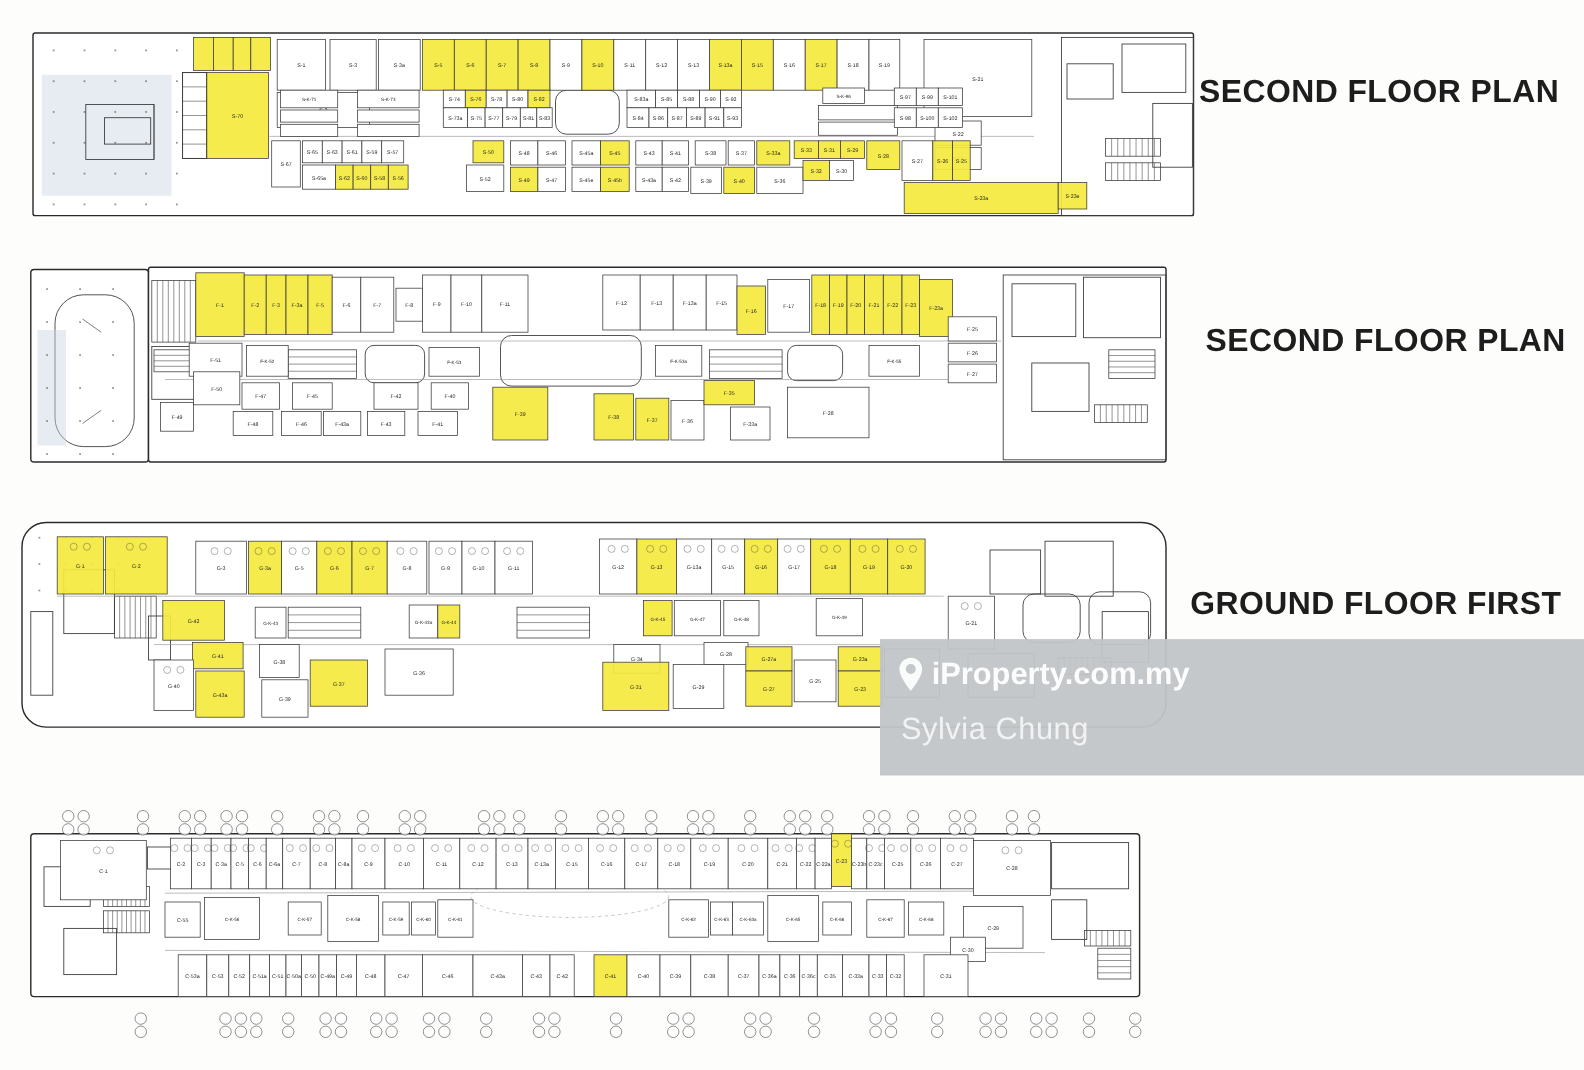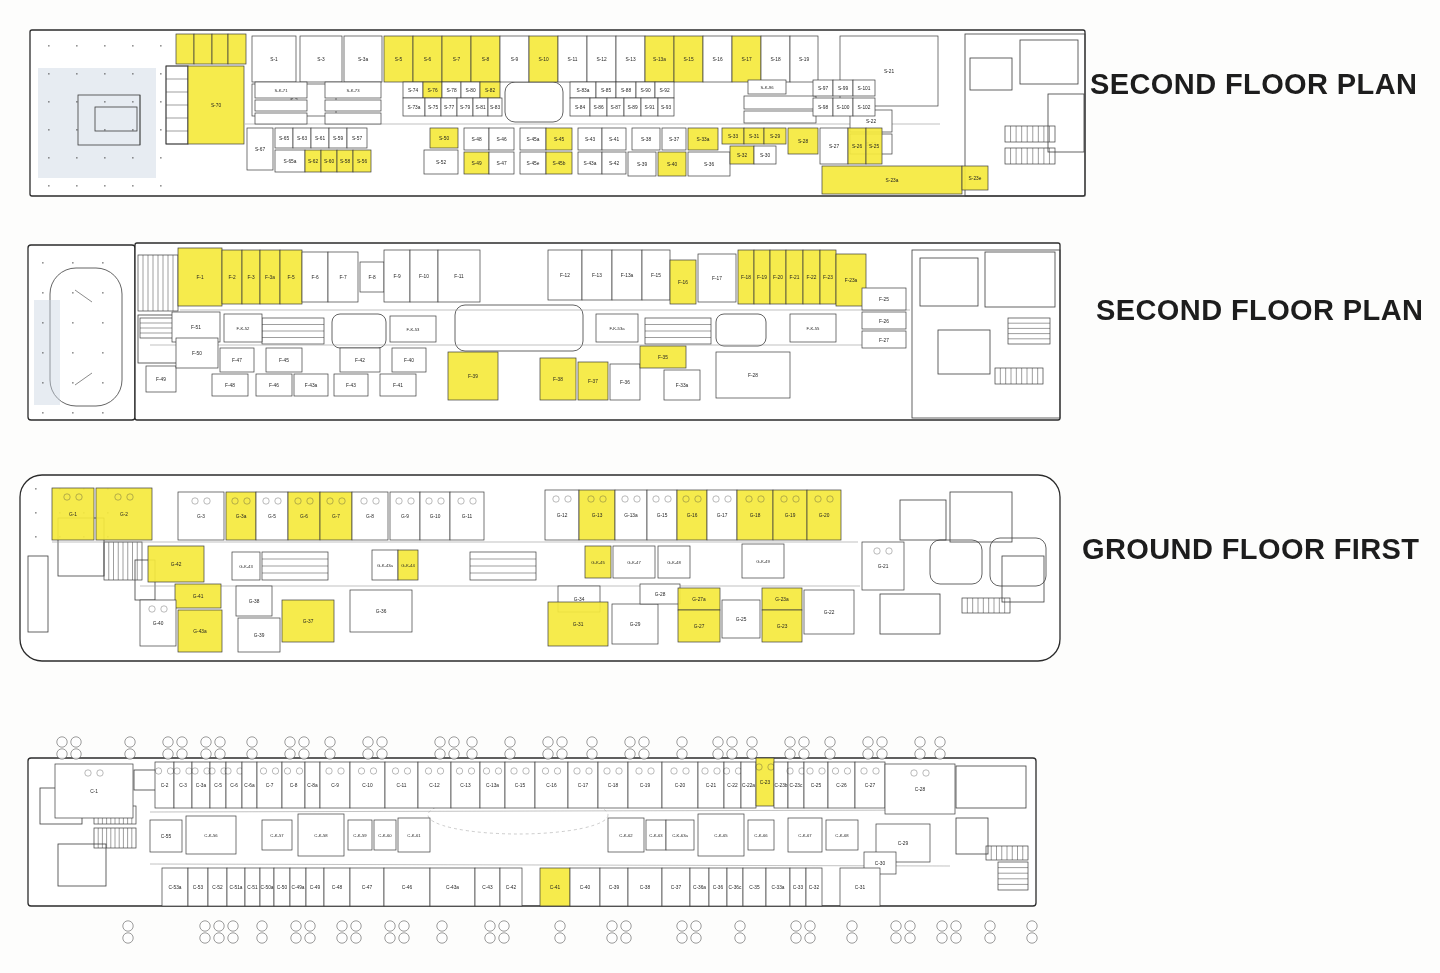--- a/index.html
+++ b/index.html
@@ -1029,14 +1029,23 @@
         <circle cx="990" cy="938" r="5.2" fill="#ffffff" stroke="#3c3c3c" stroke-width="0.6" opacity="0.85"></circle>
         <circle cx="1032" cy="926" r="5.2" fill="#ffffff" stroke="#3c3c3c" stroke-width="0.6" opacity="0.85"></circle>
         <circle cx="1032" cy="938" r="5.2" fill="#ffffff" stroke="#3c3c3c" stroke-width="0.6" opacity="0.85"></circle>
       </g>
     </svg>
 
   <div class="plan-title title-0">SECOND FLOOR PLAN</div>
   <div class="plan-title title-1">SECOND FLOOR PLAN</div>
   <div class="plan-title title-2">GROUND FLOOR FIRST</div>
 
+  <div class="wm">
+    <div class="wm-brand">
+      <svg width="24" height="32" viewBox="0 0 24 34">
+        <path d="M12 1C5.9 1 1 5.9 1 12c0 8.2 11 21 11 21s11-12.8 11-21C23 5.9 18.1 1 12 1zm0 15.6a4.8 4.8 0 1 1 0-9.6 4.8 4.8 0 0 1 0 9.6z" fill="#ffffff" opacity="0.96"></path>
+      </svg>
+      <span>iProperty.com.my</span>
+    </div>
+    <div class="wm-agent">Sylvia Chung</div>
+  </div>
 
 </div>
 
 </body></html>

